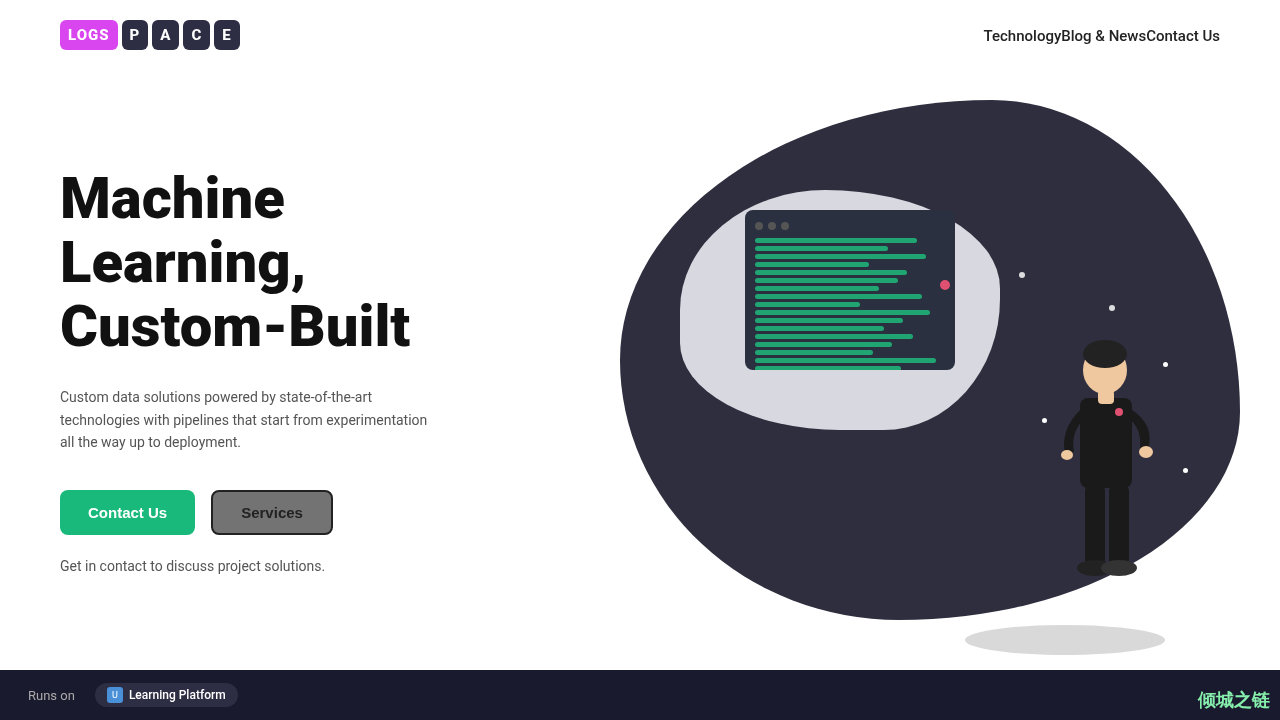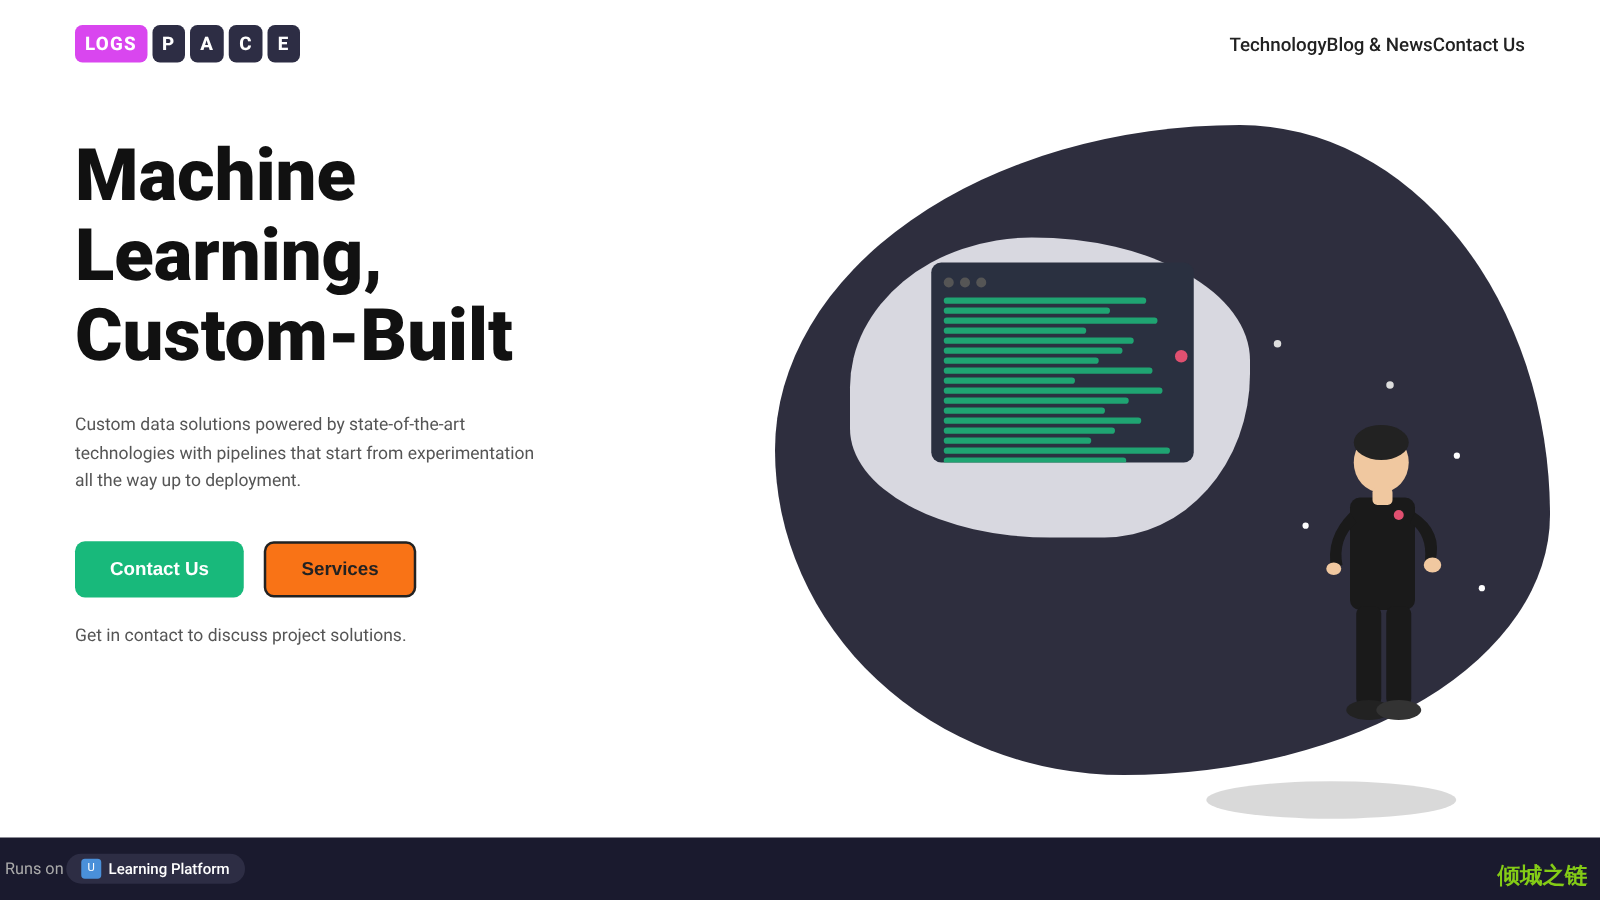--- a/index.html
+++ b/index.html
@@ -57,20 +57,21 @@
     nav .nav-links a {
       text-decoration: none;
       color: #222;
       font-size: 15px;
       font-weight: 500;
     }
 
     
     .hero {
       display: flex;
+      align-items: center;
       padding: 40px 60px 0 60px;
       height: calc(720px - 70px - 50px);
       position: relative;
     }
 
     .hero-text {
       flex: 0 0 480px;
       z-index: 5;
     }
 
@@ -101,21 +102,21 @@
       color: #fff;
       border: none;
       padding: 14px 28px;
       border-radius: 8px;
       font-size: 15px;
       font-weight: 600;
       cursor: pointer;
     }
 
     .btn-secondary {
-      background: #f97316;
+      background: #737373;
       color: #222;
       border: 2px solid #222;
       padding: 12px 28px;
       border-radius: 8px;
       font-size: 15px;
       font-weight: 600;
       cursor: pointer;
     }
 
     .hero-caption {
@@ -218,22 +219,22 @@
     
     .footer-bar {
       position: absolute;
       bottom: 0;
       left: 0;
       width: 100%;
       height: 50px;
       background: #1a1a2e;
       display: flex;
       align-items: center;
-      padding: 0 4px;
-      gap: 2px;
+      padding: 0 28px;
+      gap: 20px;
     }
 
     .footer-bar-text {
       color: #aaa;
       font-size: 13px;
     }
 
     .unicorn-badge {
       display: flex;
       align-items: center;
@@ -261,21 +262,21 @@
       font-weight: 500;
     }
 
     
     .watermark {
       position: absolute;
       bottom: 8px;
       right: 10px;
       font-size: 18px;
       font-weight: 700;
-      color: #84cc16;
+      color: #86efac;
       z-index: 20;
     }
 
     
     .person-svg {
       position: absolute;
       right: 60px;
       bottom: 50px;
       z-index: 4;
     }

